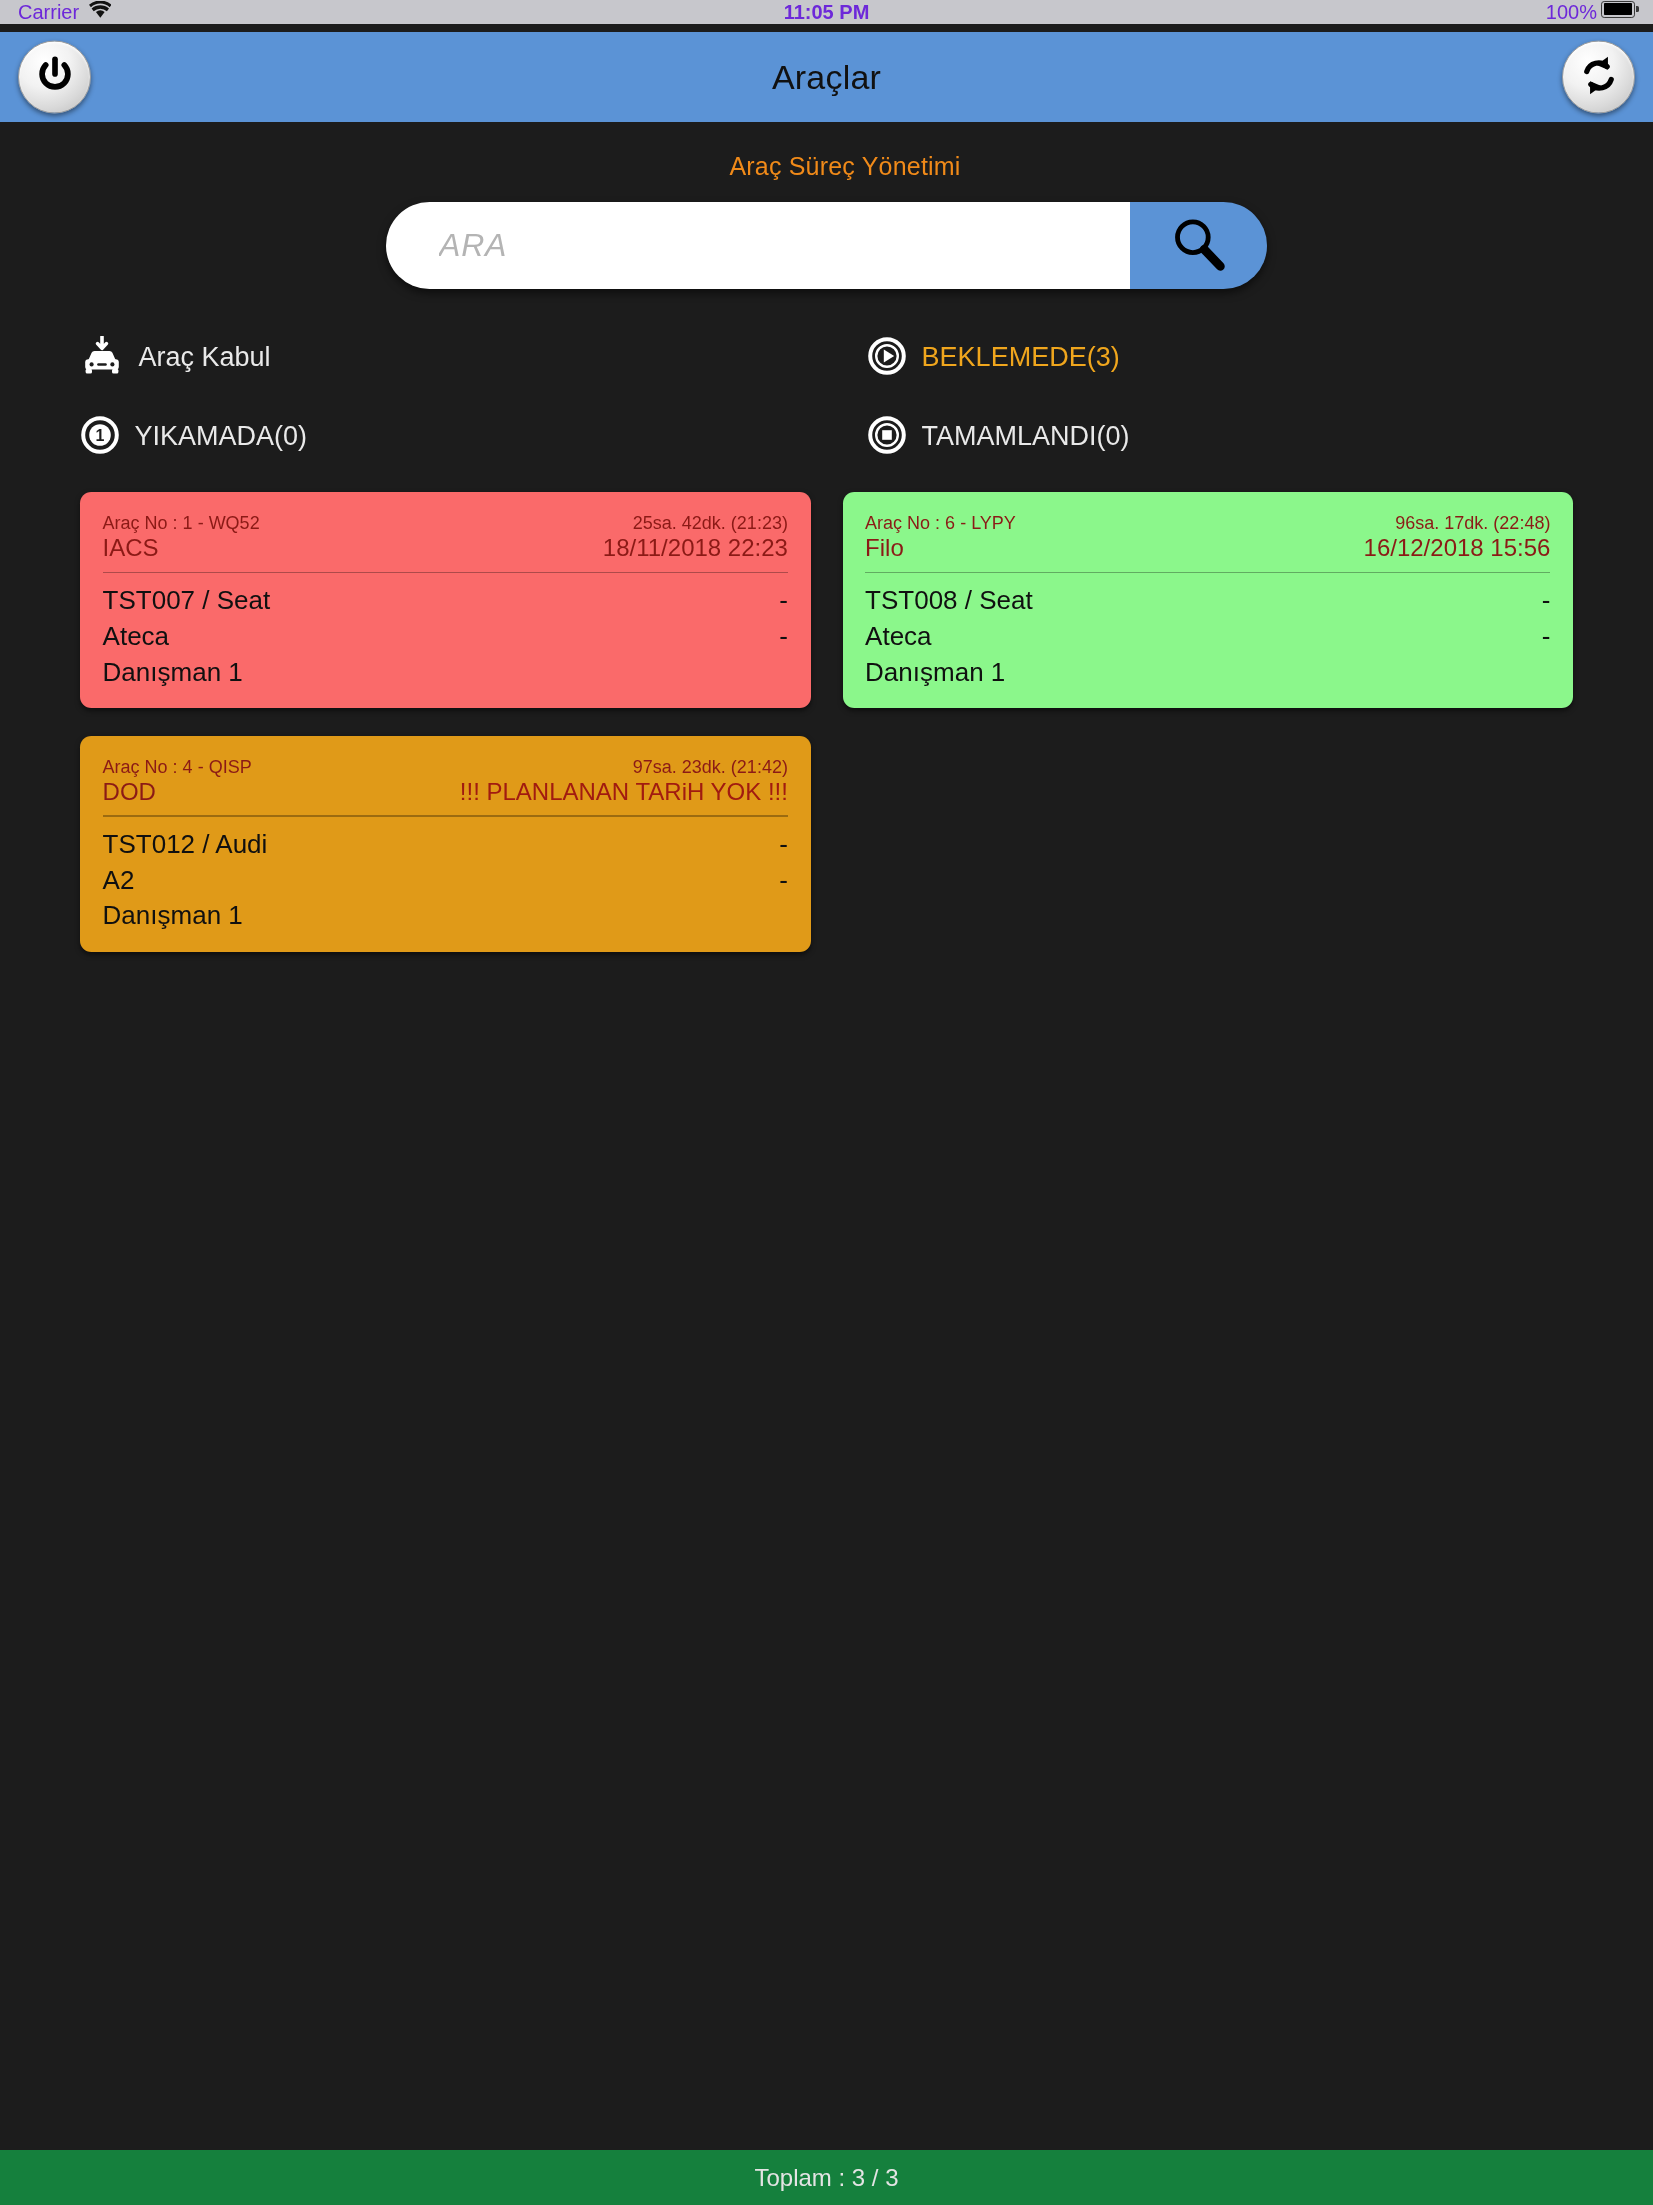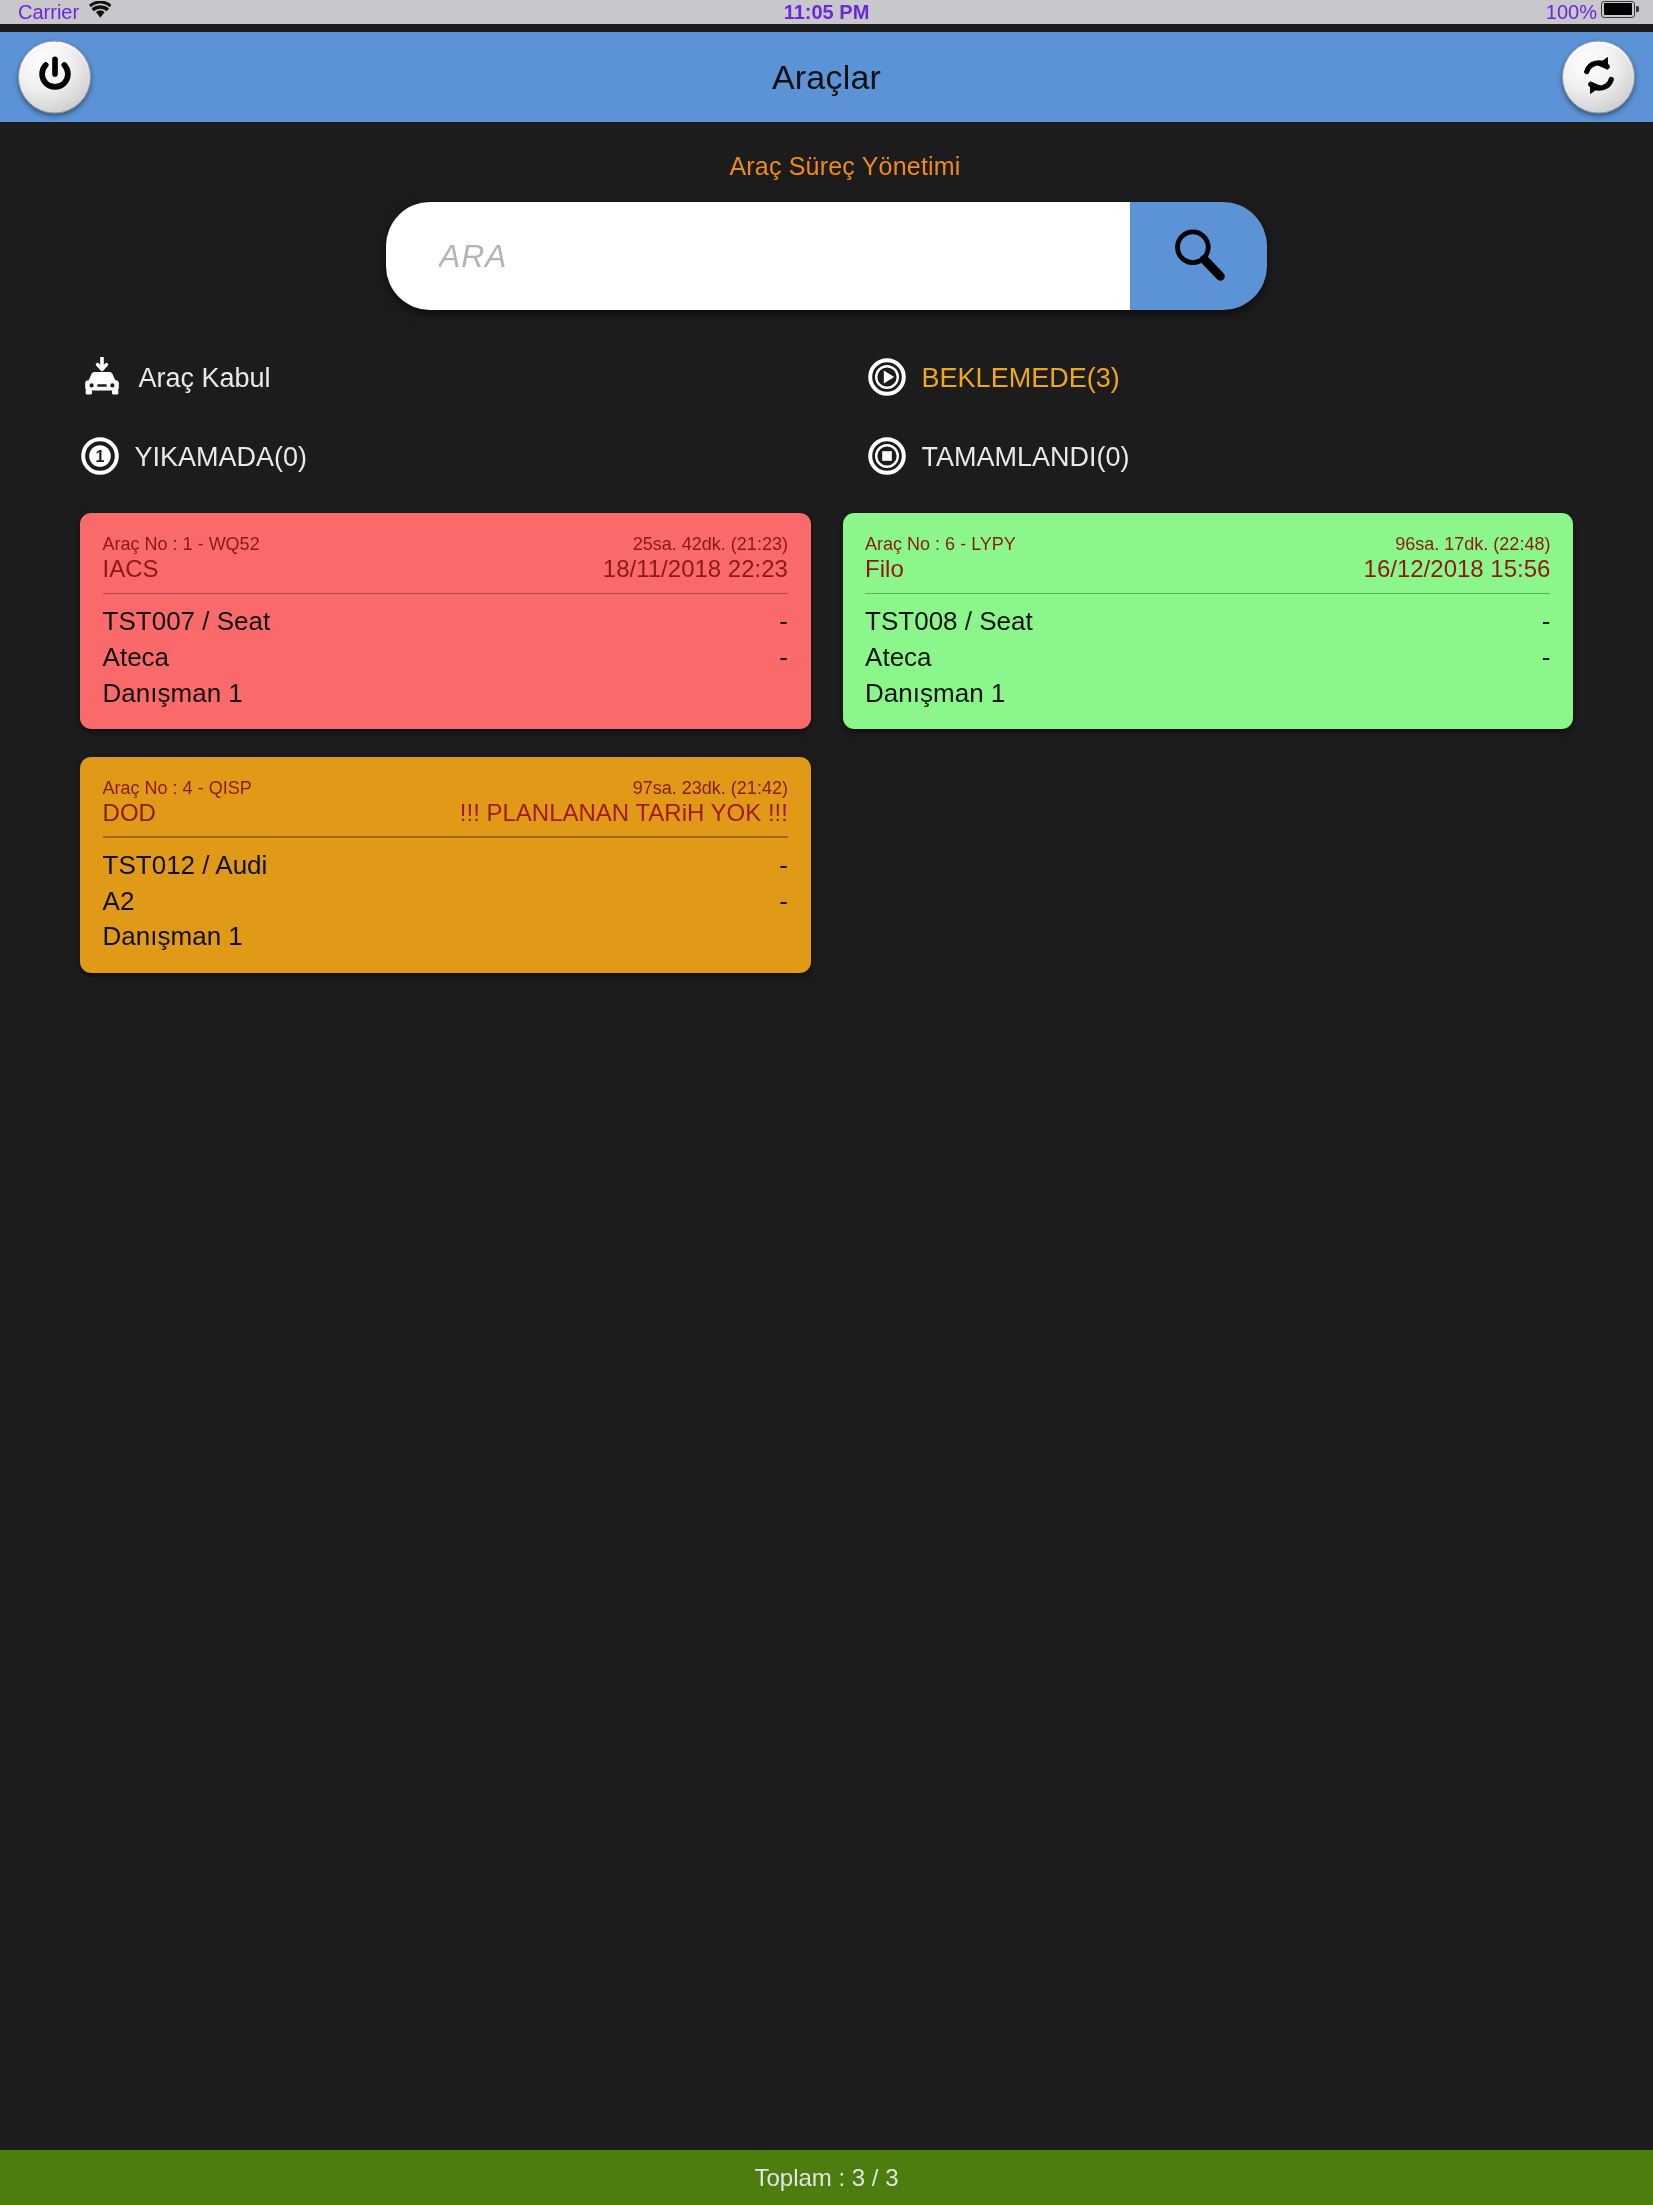--- a/index.html
+++ b/index.html
@@ -55,21 +55,21 @@
     position:absolute; left:0; top:123px; width:1653px; bottom:55px;
     background:#1c1c1c; overflow:hidden;
   }
   .subtitle{
     width:100%; text-align:center; color:#f08a19; font-size:25px;
     margin-top:29px; letter-spacing:0.2px;padding-left:37px;
   }
 
   
   .searchwrap{
-    margin:21px auto 0; width:881px; height:108px;
+    margin:21px auto 0; width:881px; height:87px;
     display:flex; align-items:stretch;
     border-radius:44px; overflow:hidden;
     box-shadow:0 4px 8px rgba(0,0,0,.55);
   }
   .searchinput{
     flex:1; background:#ffffff; border:none; outline:none;
     font-size:32px; padding:0 0 0 53px; color:#222;
     font-family:"Liberation Sans", sans-serif;
   }
   .searchinput::placeholder{ color:#b4b4b4; font-style:italic; letter-spacing:0.8px;}
@@ -106,21 +106,21 @@
   .card .r1{ font-size:18px;gap:28px; }
   .card .r2{ font-size:24px; padding-bottom:8px; }
   .card .rule{ height:1.6px; background:rgba(0,0,0,.30); margin:1.6px 0 9.7px 0; }
   .card .r3, .card .r4{ font-size:26px; color:#101010; padding:2.4px 0;}
   .card .r5{ font-size:26px; color:#101010; padding:2.4px 0;}
   .card .dash{ font-size:26px; color:#101010; }
 
   
   .bottombar{
     position:absolute; left:0; bottom:0; width:1653px; height:55px;
-    background:#4d7c0f; display:flex; align-items:center; justify-content:center;
+    background:#15803d; display:flex; align-items:center; justify-content:center;
   }
   .bottombar span{ color:#e4e4e4; font-size:24px; }
 </style>
 </head>
 <body>
 
 <div class="statusbar">
   <div class="sb-left">
     <span>Carrier</span>
     <span>

